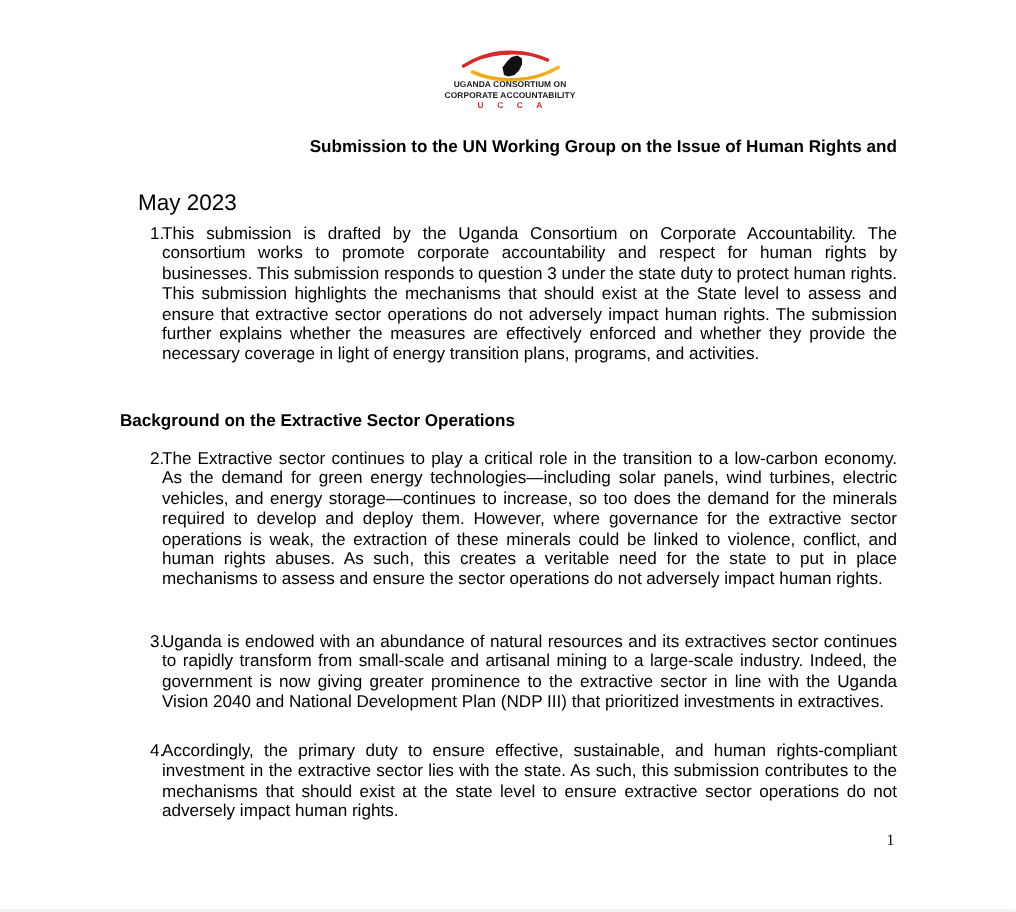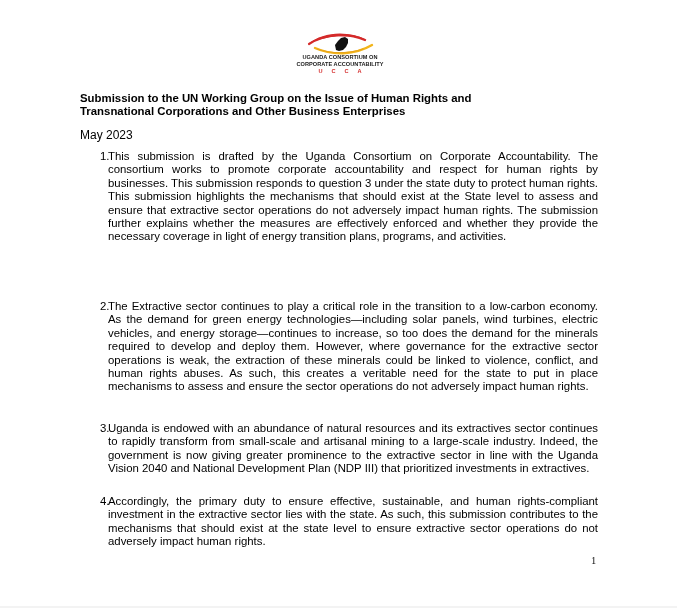--- a/index.html
+++ b/index.html
@@ -67,30 +67,30 @@
       line-height: 6.5px;
       padding-left: 9px;
       box-sizing: border-box;
     }
     
     .title {
       position: absolute;
       left: 80px;
       top: 92px;
       width: 518px;
-      text-align: left;
+      text-align: right;
       font-weight: bold;
       font-size: 11.4px;
       line-height: 13.4px;
     }
     .date {
       position: absolute;
-      left: 80px;
+      left: 92px;
       top: 129px;
-      font-size: 12px;
+      font-size: 15px;
       line-height: 13.4px;
     }
     .para {
       position: absolute;
       left: 100px;
       width: 498px;
       font-size: 11.4px;
       line-height: 13.4px;
     }
     .para .num {
@@ -142,30 +142,30 @@
 
       <path d="M31 22 L30 17 L33 13 L36 10 L40 9 L43 11 L43 15 L41 19 L38 22 L34 23 Z" fill="#111111"></path>
     </svg>
     <div class="logo-text logo-line1">UGANDA CONSORTIUM ON</div>
     <div class="logo-text logo-line2">CORPORATE ACCOUNTABILITY</div>
     <div class="logo-acronym">UCCA</div>
   </div>
 
   <div class="title">
     <div>Submission to the UN Working Group on the Issue of Human Rights and</div>
-    <div>Transnational Corporations and Other Business Enterprises</div>
   </div>
 
   <div class="date">May 2023</div>
 
   <div class="para p1">
     <span class="num">1.</span>
     <div class="body">This submission is drafted by the Uganda Consortium on Corporate Accountability. The consortium works to promote corporate accountability and respect for human rights by businesses. This submission responds to question 3 under the state duty to protect human rights. This submission highlights the mechanisms that should exist at the State level to assess and ensure that extractive sector operations do not adversely impact human rights. The submission further explains whether the measures are effectively enforced and whether they provide the necessary coverage in light of energy transition plans, programs, and activities.</div>
   </div>
 
+  <div class="section-heading">Background on the Extractive Sector Operations</div>
 
   <div class="para p2">
     <span class="num">2.</span>
     <div class="body">The Extractive sector continues to play a critical role in the transition to a low-carbon economy. As the demand for green energy technologies—including solar panels, wind turbines, electric vehicles, and energy storage—continues to increase, so too does the demand for the minerals required to develop and deploy them. However, where governance for the extractive sector operations is weak, the extraction of these minerals could be linked to violence, conflict, and human rights abuses. As such, this creates a veritable need for the state to put in place mechanisms to assess and ensure the sector operations do not adversely impact human rights.</div>
   </div>
 
   <div class="para p3">
     <span class="num">3.</span>
     <div class="body">Uganda is endowed with an abundance of natural resources and its extractives sector continues to rapidly transform from small-scale and artisanal mining to a large-scale industry. Indeed, the government is now giving greater prominence to the extractive sector in line with the Uganda Vision 2040 and National Development Plan (NDP III) that prioritized investments in extractives.</div>
   </div>

